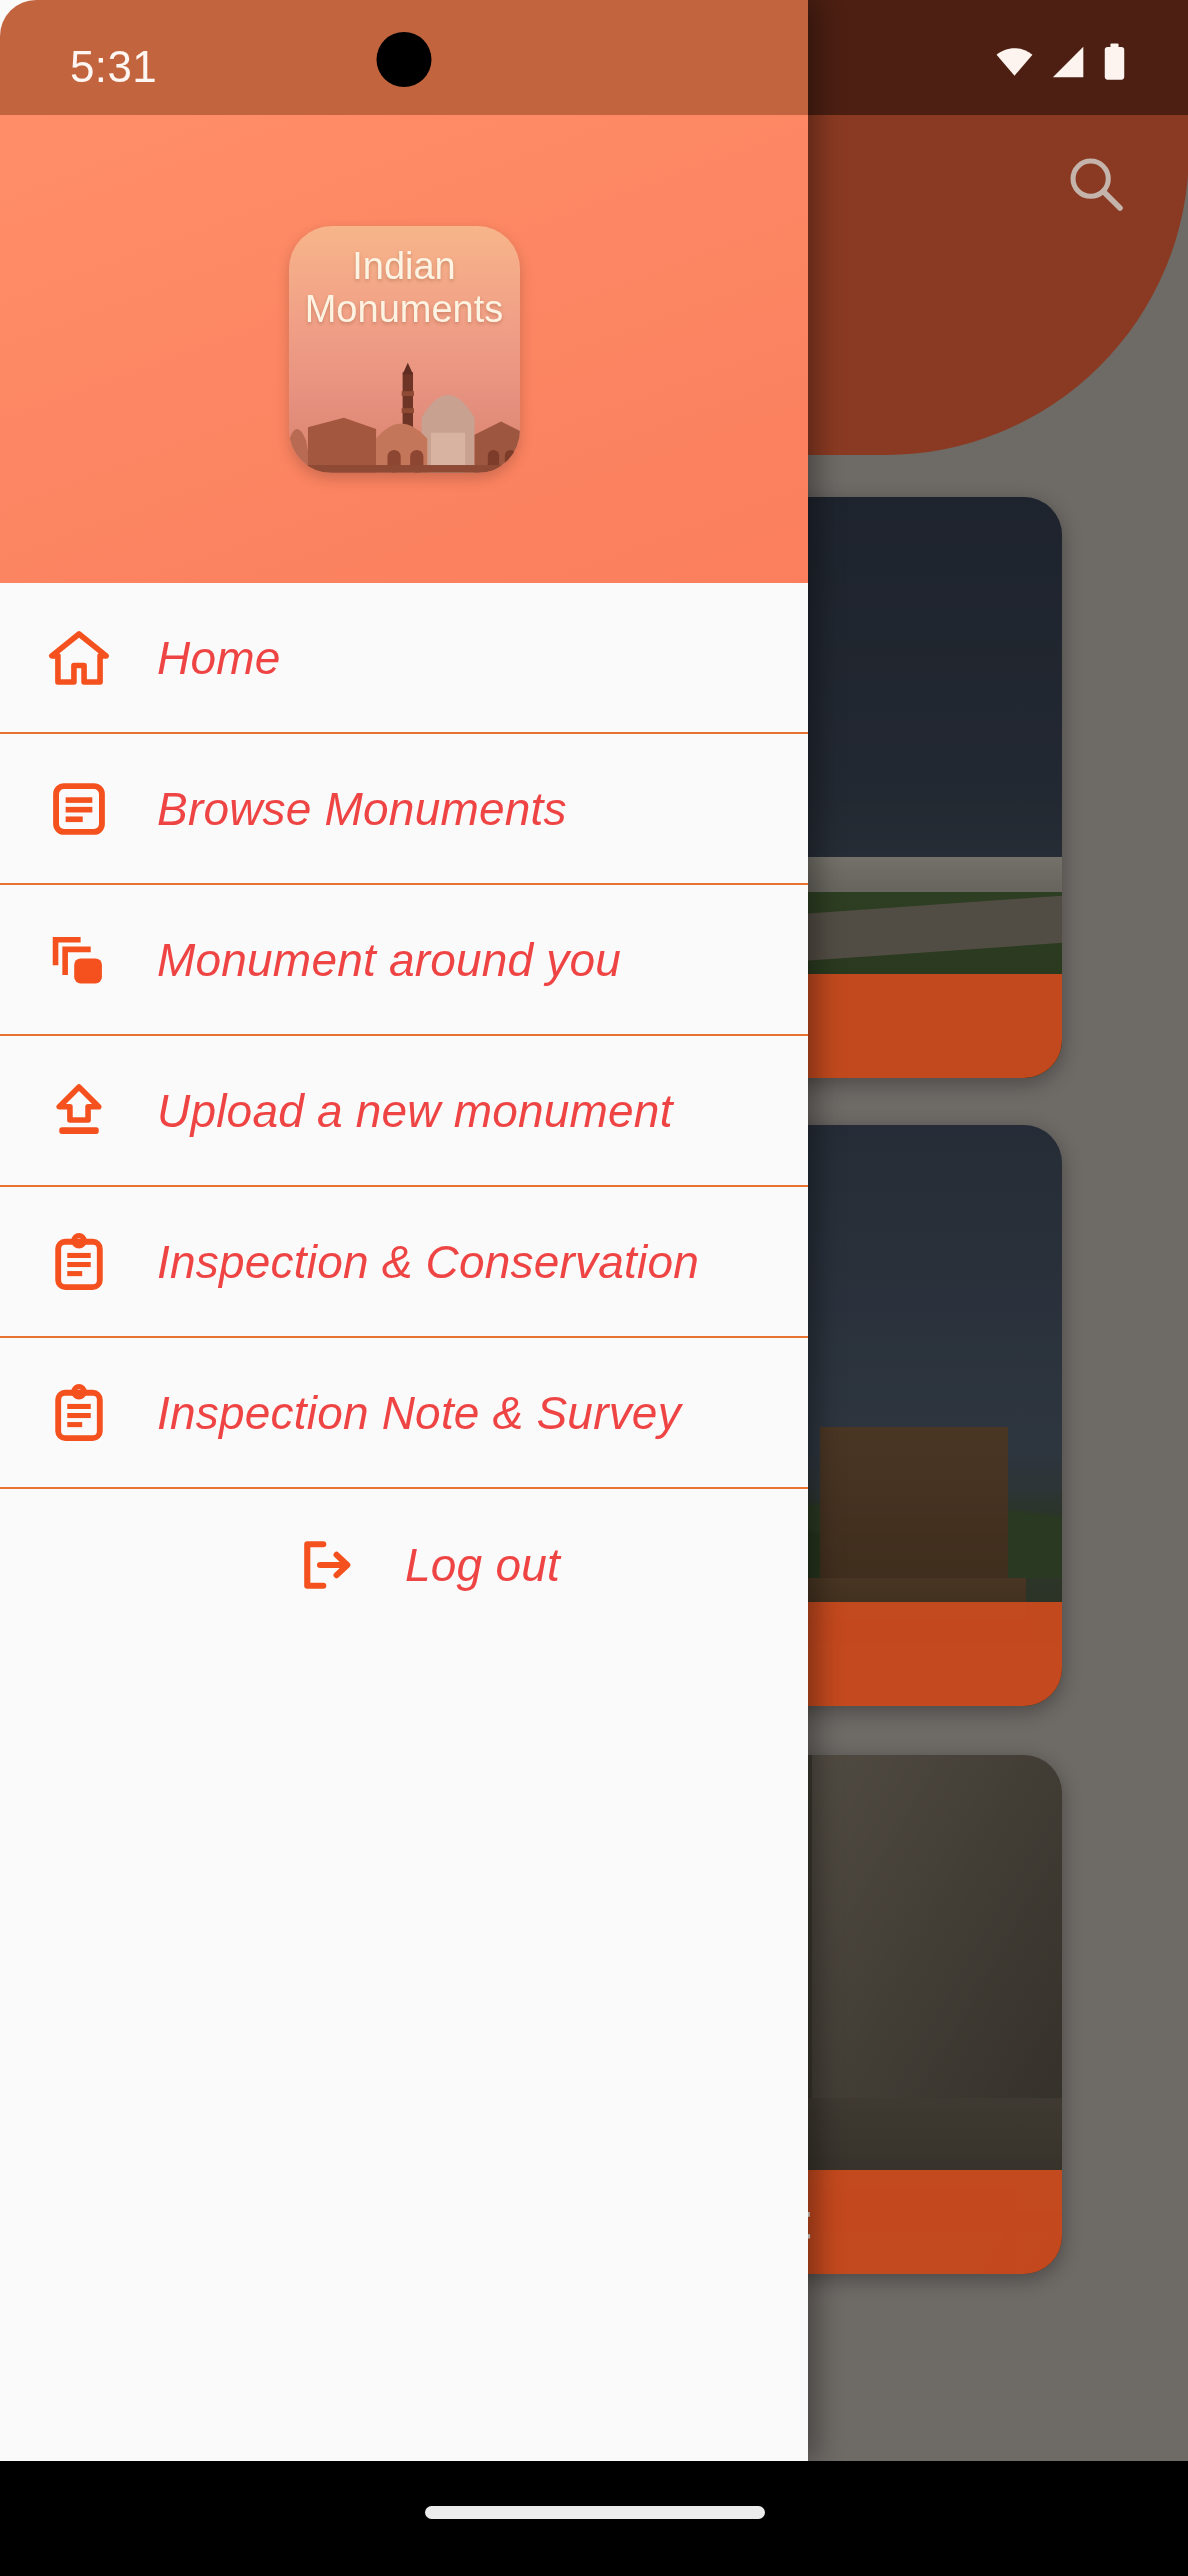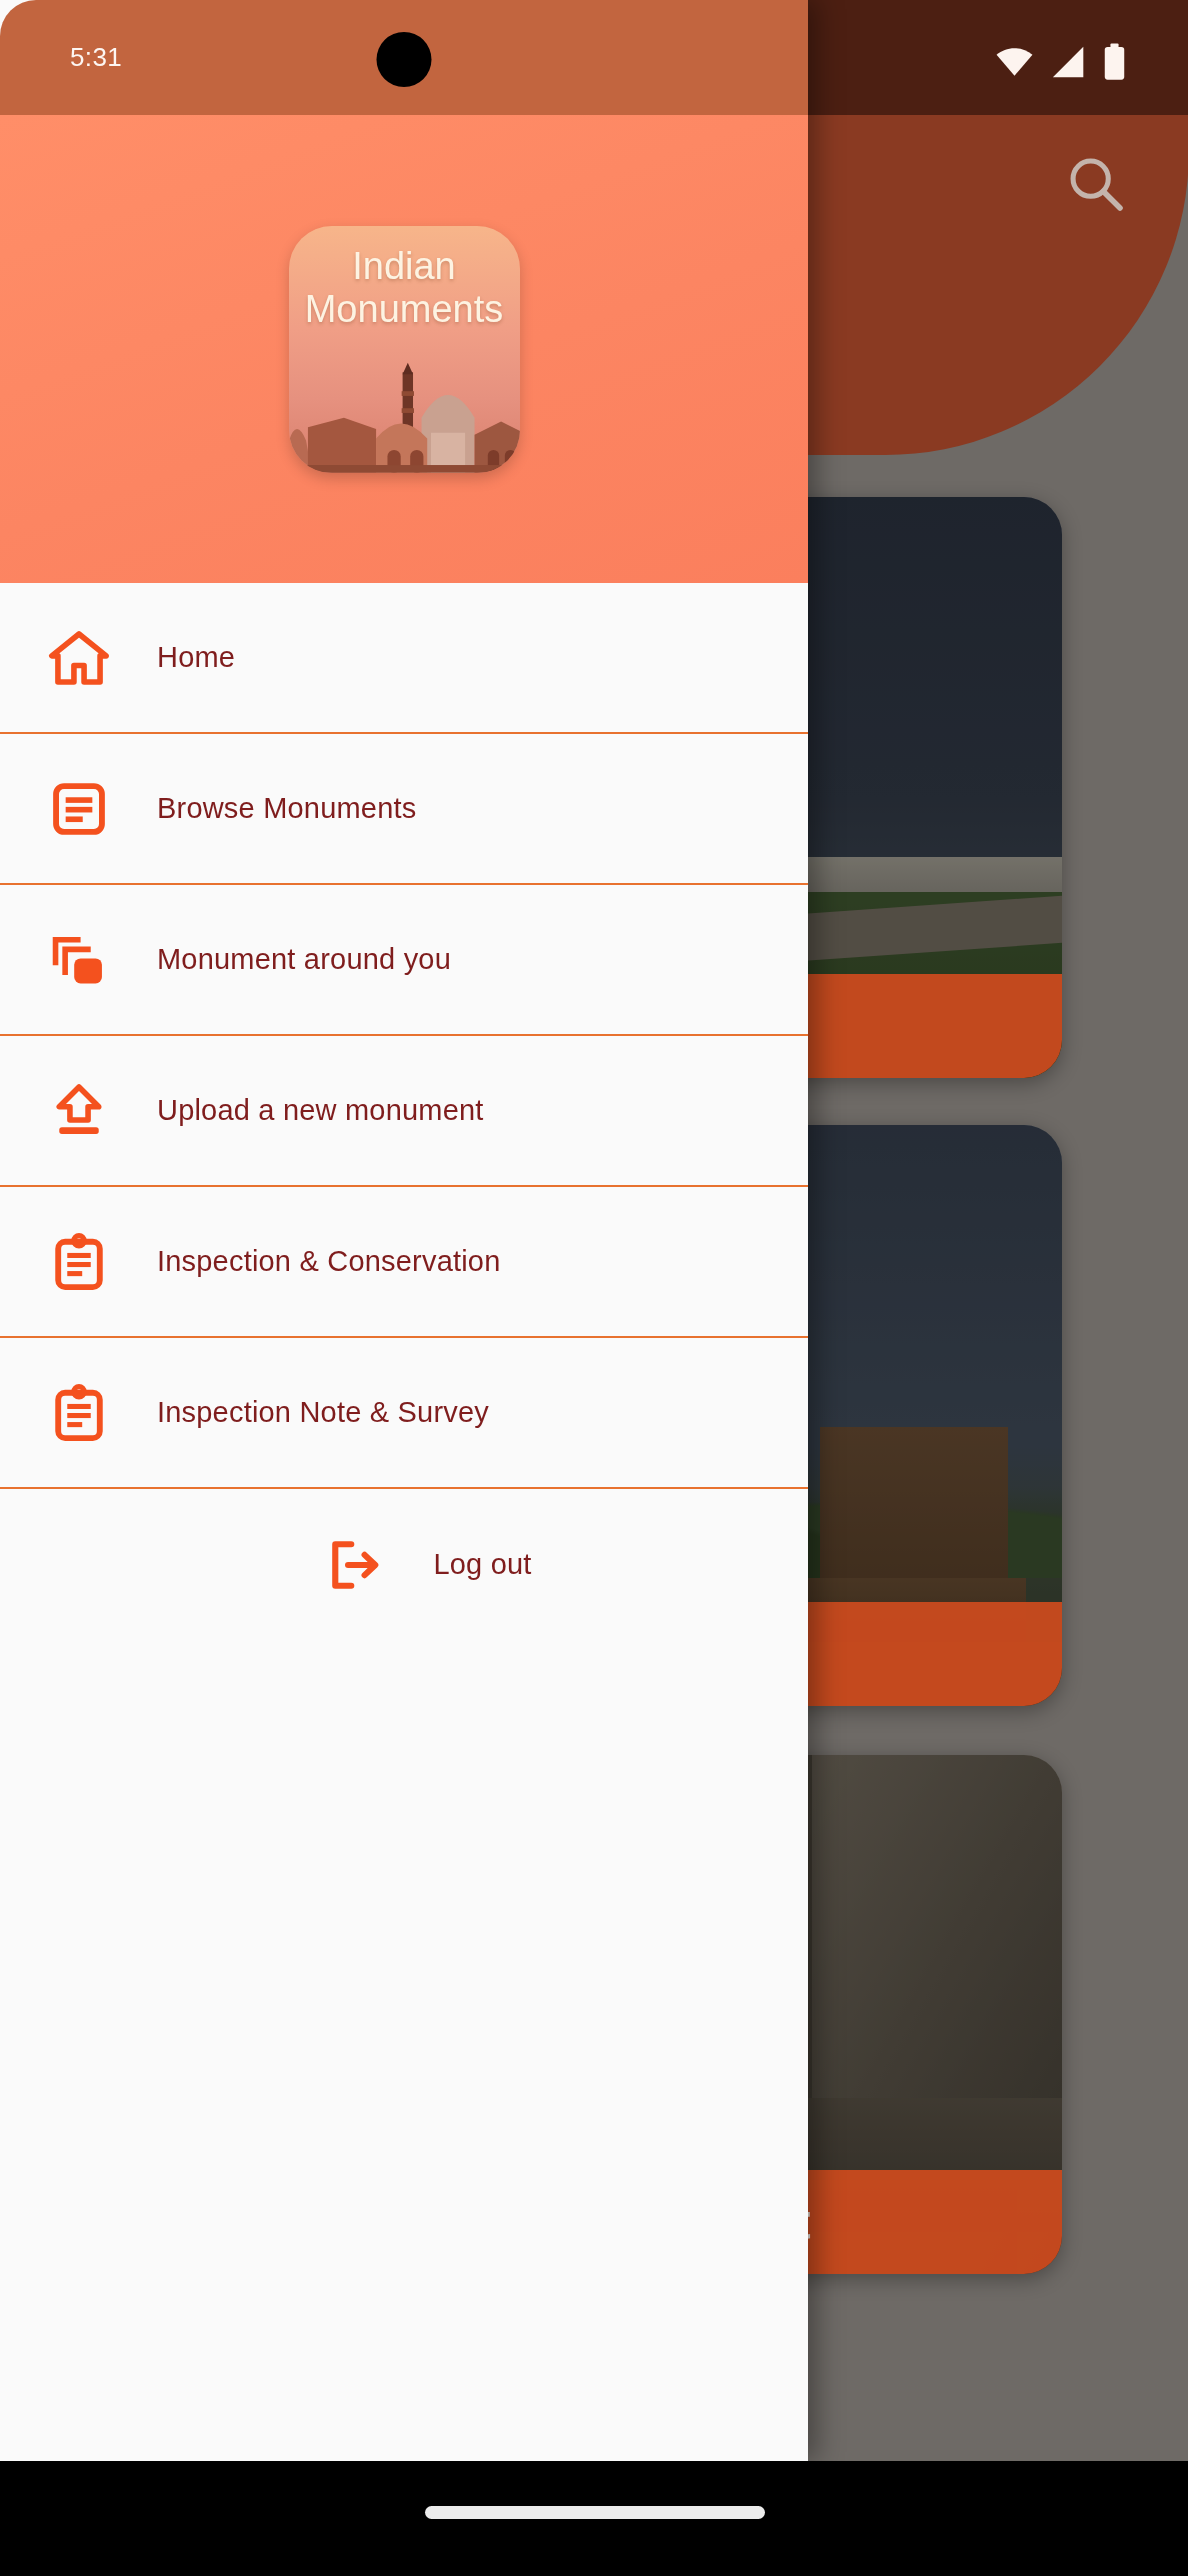--- a/index.html
+++ b/index.html
@@ -154,21 +154,21 @@
     overflow: hidden;
     box-shadow: 9px 0 25px rgba(0,0,0,.35);
   }
   #drawer-statusbar {
     position: absolute; top: 0; left: 0; right: 0; height: 115px;
     background: #c2653f;
     border-top-left-radius: 36px;
   }
   #clock {
     position: absolute; left: 70px; top: 42px;
-    color: #fdf6f2; font-size: 26px; letter-spacing: 0.4px;
+    color: #fdf6f2; font-size: 44px; letter-spacing: 0.4px;
   }
   #camera-cutout {
     position: absolute; left: 50%; top: 32px; transform: translateX(-50%);
     width: 55px; height: 55px; border-radius: 50%; background: #000;
   }
   #drawer-header {
     position: absolute; top: 115px; left: 0; right: 0; height: 468px;
     background: linear-gradient(160deg,#ff8e68 0%, #fc8562 55%, #fb7f5d 100%);
     display: flex; align-items: center; justify-content: center;
   }
@@ -195,21 +195,21 @@
     display: flex; align-items: center;
     border-bottom: 2.7px solid #e8722f;
     background: #fafafa;
   }
   .menu-item:last-of-type { border-bottom: none; justify-content: center; }
   .menu-icon {
     width: 157px; min-width: 157px;
     display: flex; align-items: center; justify-content: center;
   }
   .menu-label {
-    font-size: 29px; color: #7f1d1d; letter-spacing: 0.2px;
+    font-size: 46px; color: #ef4444; letter-spacing: 0.2px; font-style: italic;
   }
   #menu-list { position: absolute; top: 583px; left: 0; right: 0; }
 
   
   #navbar {
     position: absolute; bottom: 0; left: 0; right: 0; height: 115px;
     background: #000;
   }
   #nav-pill {
     position: absolute; left: 50%; top: 45px; transform: translateX(-50%);

